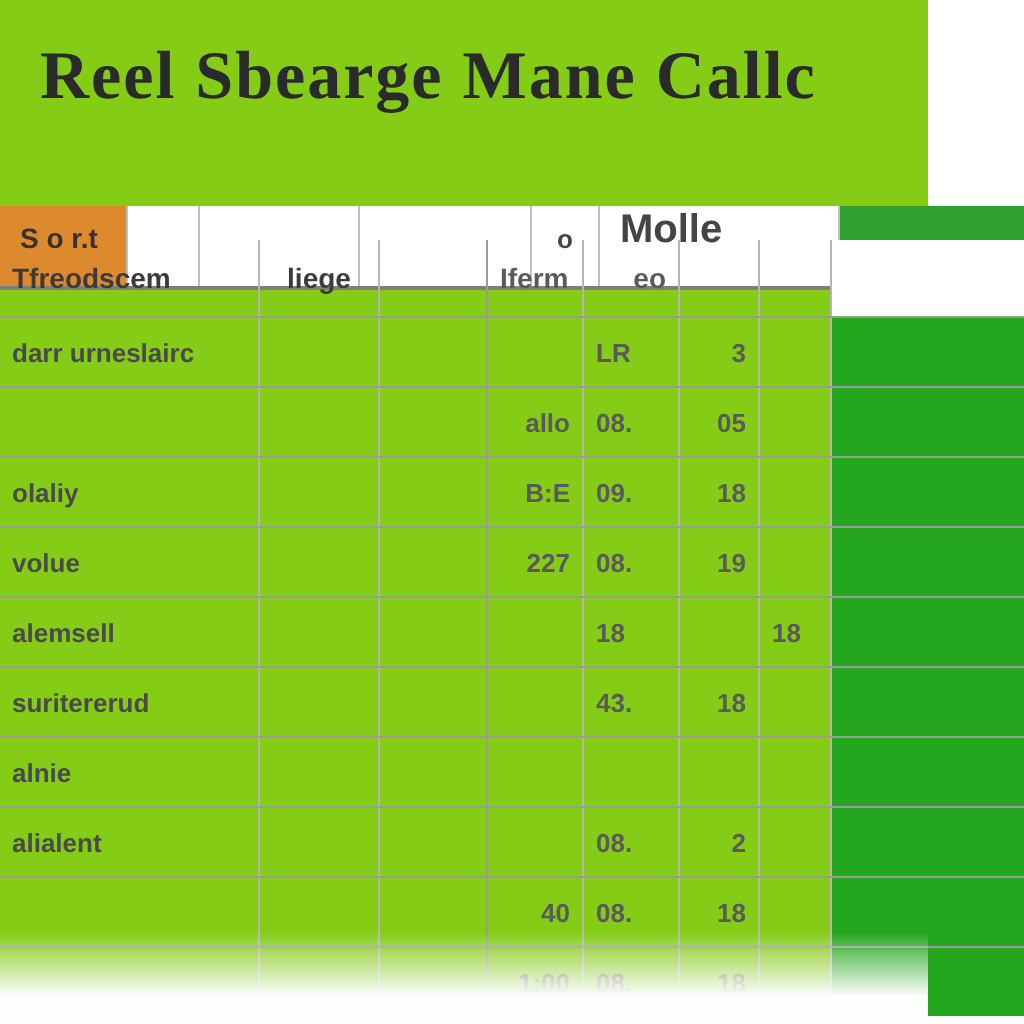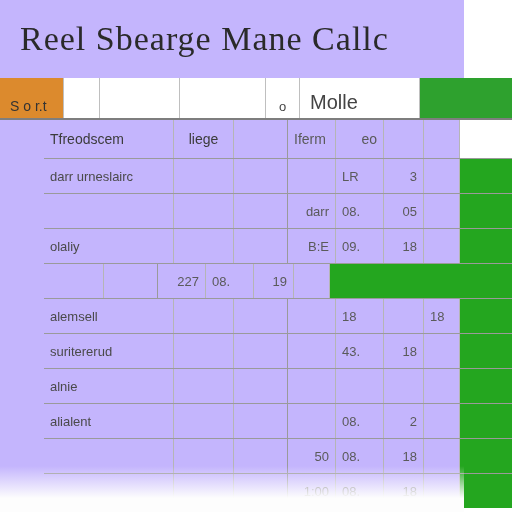--- a/index.html
+++ b/index.html
@@ -9,21 +9,22 @@
     height: 512px;
     background: #ffffff;
     font-family: Georgia, "Times New Roman", serif;
     color: #222;
     overflow: hidden;
   }
   .canvas {
     position: relative;
     width: 464px;
     height: 512px;
-    background: #c4b5fd;
+    background: #84cc16;
+    font-weight: bold;
   }
   .title {
     position: absolute;
     top: 20px;
     left: 20px;
     right: 20px;
     font-size: 34px;
     letter-spacing: 1px;
     color: #2a2a2a;
     font-family: Georgia, serif;
@@ -33,27 +34,28 @@
     position: absolute;
     top: 78px;
     left: 0;
     width: 512px;
     display: flex;
     border-bottom: 2px solid #7e7e7e;
   }
   .tab {
     height: 40px;
     box-sizing: border-box;
-    padding: 4px 10px;
+    padding: 16px 10px;
     border-right: 1px solid #bfbfbf;
     font-family: Arial, sans-serif;
     color: #444;
     display: flex;
     align-items: flex-end;
     font-size: 15px;
+    margin-top: 25px;
   }
   .tab.orange {
     background: #dc8a2d;
     color: #333;
     width: 64px;
     font-size: 14px;
   }
   .tab.plain { background: #ffffff; }
   .tab.spacer { flex: 0 0 36px; background:#fff; }
   .tab.mid1 { width: 80px; }
@@ -73,21 +75,20 @@
     left: 0;
     width: 512px;
   }
   .row {
     display: flex;
     height: 34px;
     border-bottom: 1px solid #9a9a9a;
     font-family: Arial, sans-serif;
     font-size: 13px;
     color: #4a4a4a;
-    margin-left: 44px;
   }
   .row.header {
     height: 38px;
     font-size: 14px;
   }
   .cell {
     box-sizing: border-box;
     border-right: 1px solid #b5b5b5;
     display: flex;
     align-items: center;
@@ -182,21 +183,21 @@
 
     <div class="row">
       <div class="cell c-left">
           <span></span>
         </div>
       <div class="cell c-gap1">
           <span></span>
         </div>
       <div class="cell c-gap2"></div>
       <div class="cell c-num1">
-          <span>darr</span>
+          <span>allo</span>
         </div>
       <div class="cell c-num2">
           <span>08.</span>
         </div>
       <div class="cell c-num3">
           <span>05</span>
         </div>
       <div class="cell c-num4">
           <span></span>
         </div>
@@ -220,20 +221,23 @@
       <div class="cell c-num3">
           <span>18</span>
         </div>
       <div class="cell c-num4">
           <span></span>
         </div>
       <div class="cell c-green"></div>
     </div>
 
     <div class="row">
+      <div class="cell c-left">
+          <span>volue</span>
+        </div>
       <div class="cell c-gap1">
           <span></span>
         </div>
       <div class="cell c-gap2"></div>
       <div class="cell c-num1">
           <span>227</span>
         </div>
       <div class="cell c-num2">
           <span>08.</span>
         </div>
@@ -340,21 +344,21 @@
 
     <div class="row">
       <div class="cell c-left">
           <span></span>
         </div>
       <div class="cell c-gap1">
           <span></span>
         </div>
       <div class="cell c-gap2"></div>
       <div class="cell c-num1">
-          <span>50</span>
+          <span>40</span>
         </div>
       <div class="cell c-num2">
           <span>08.</span>
         </div>
       <div class="cell c-num3">
           <span>18</span>
         </div>
       <div class="cell c-num4">
           <span></span>
         </div>

